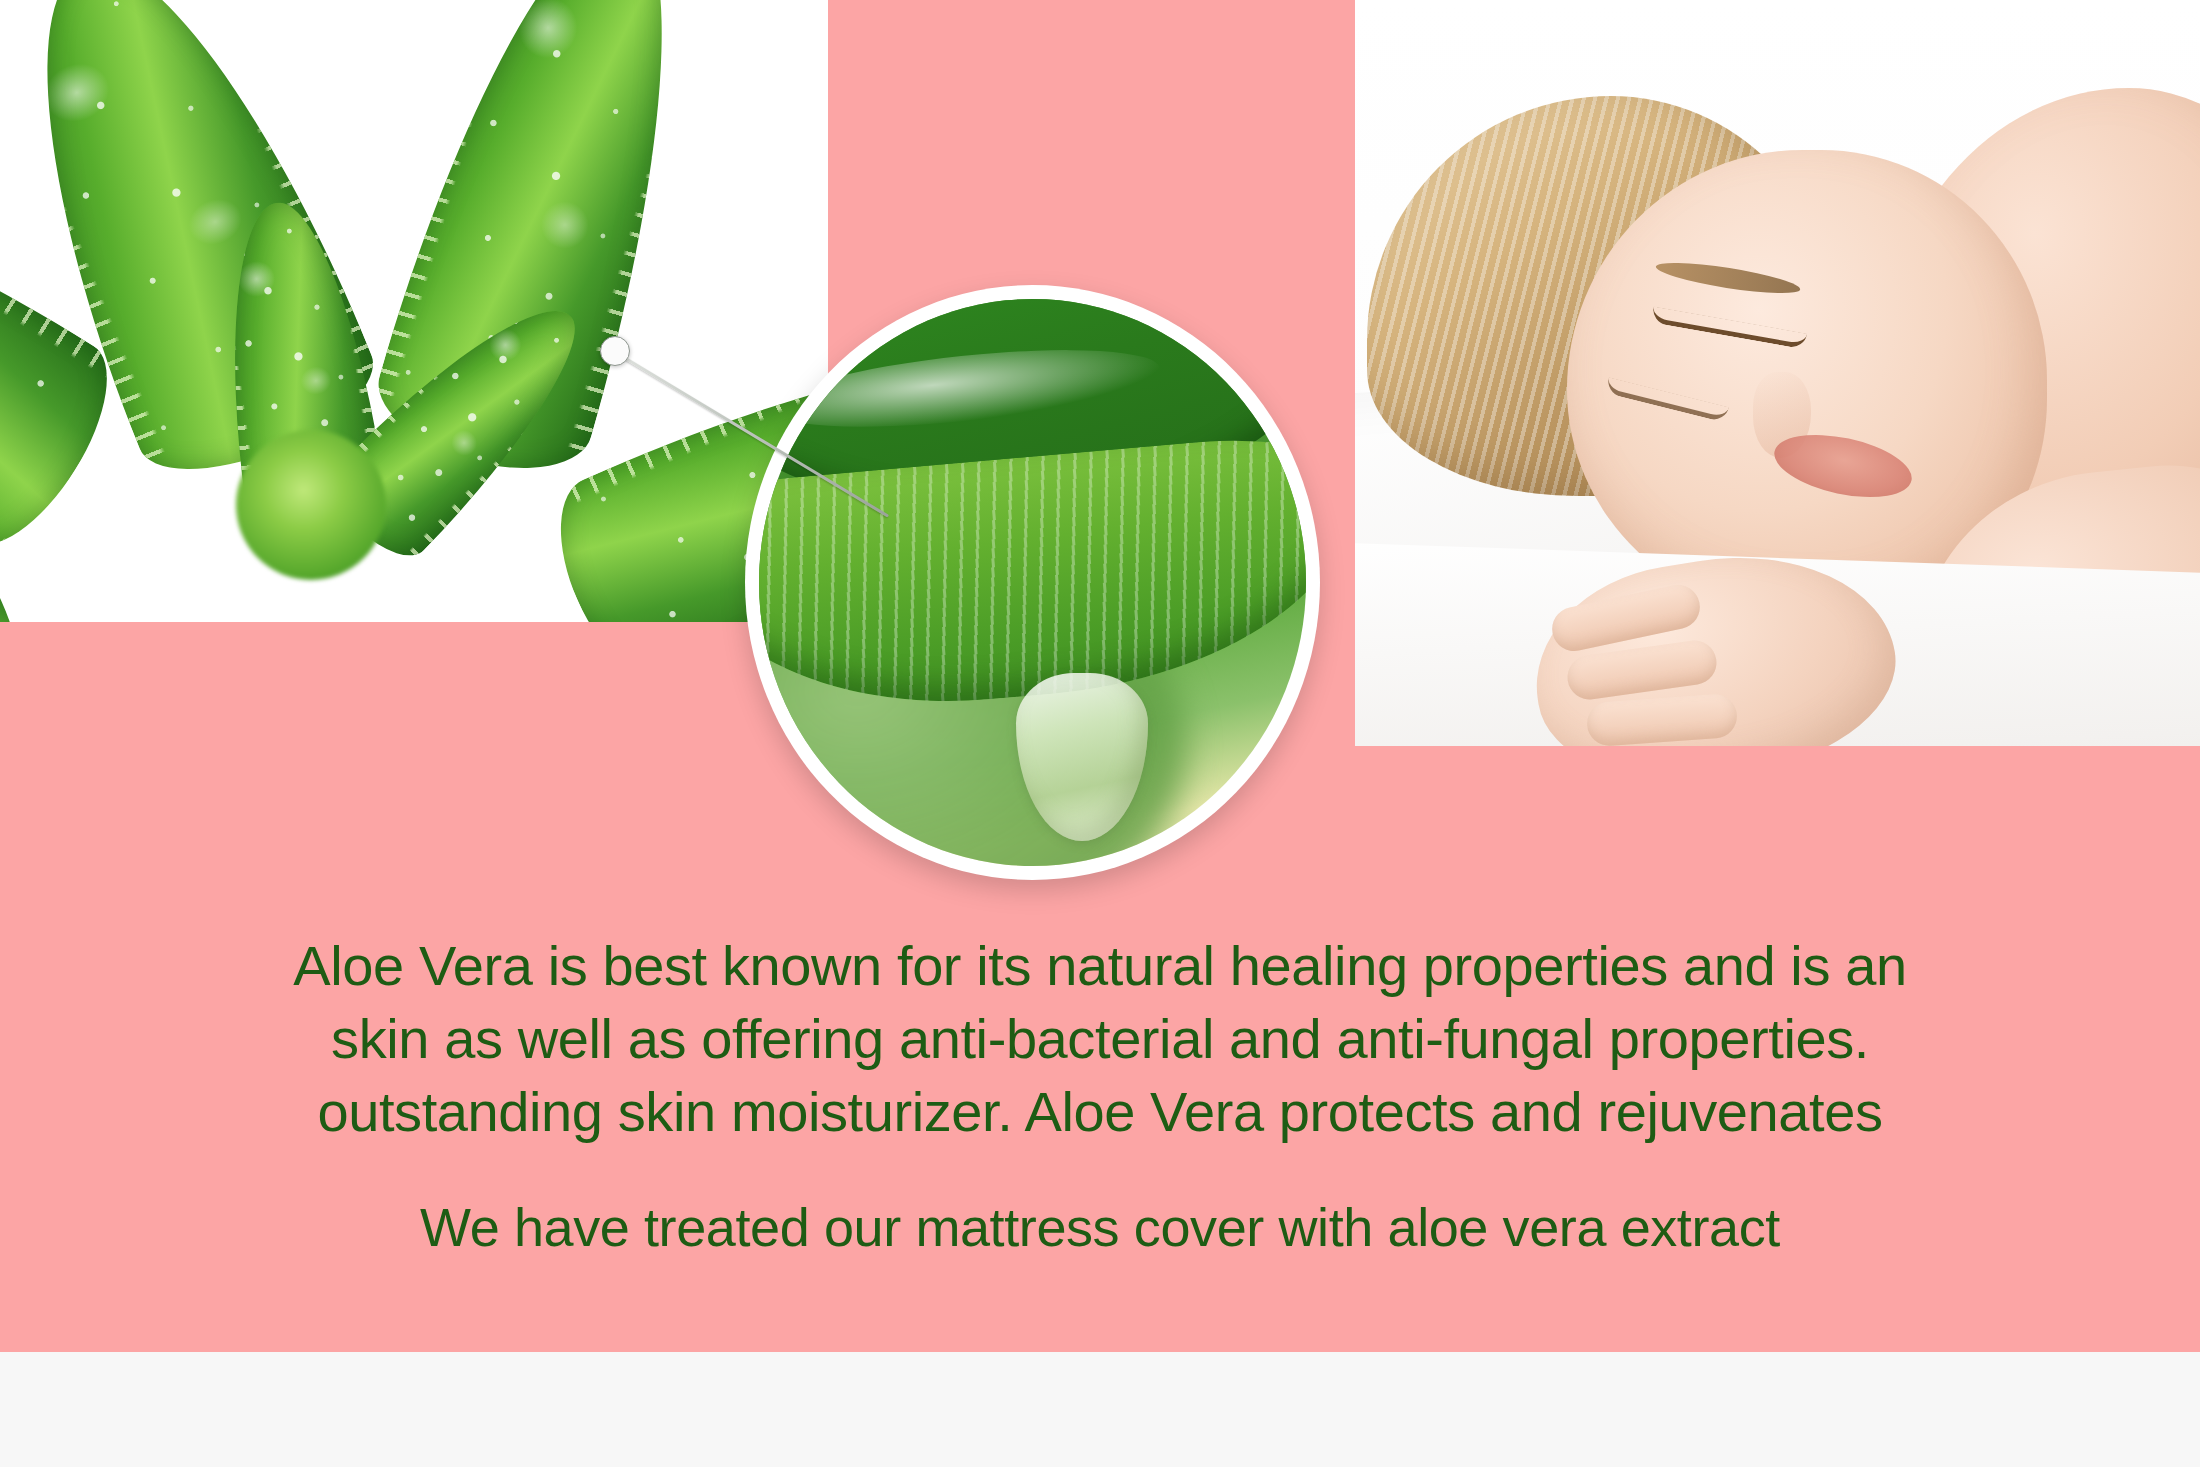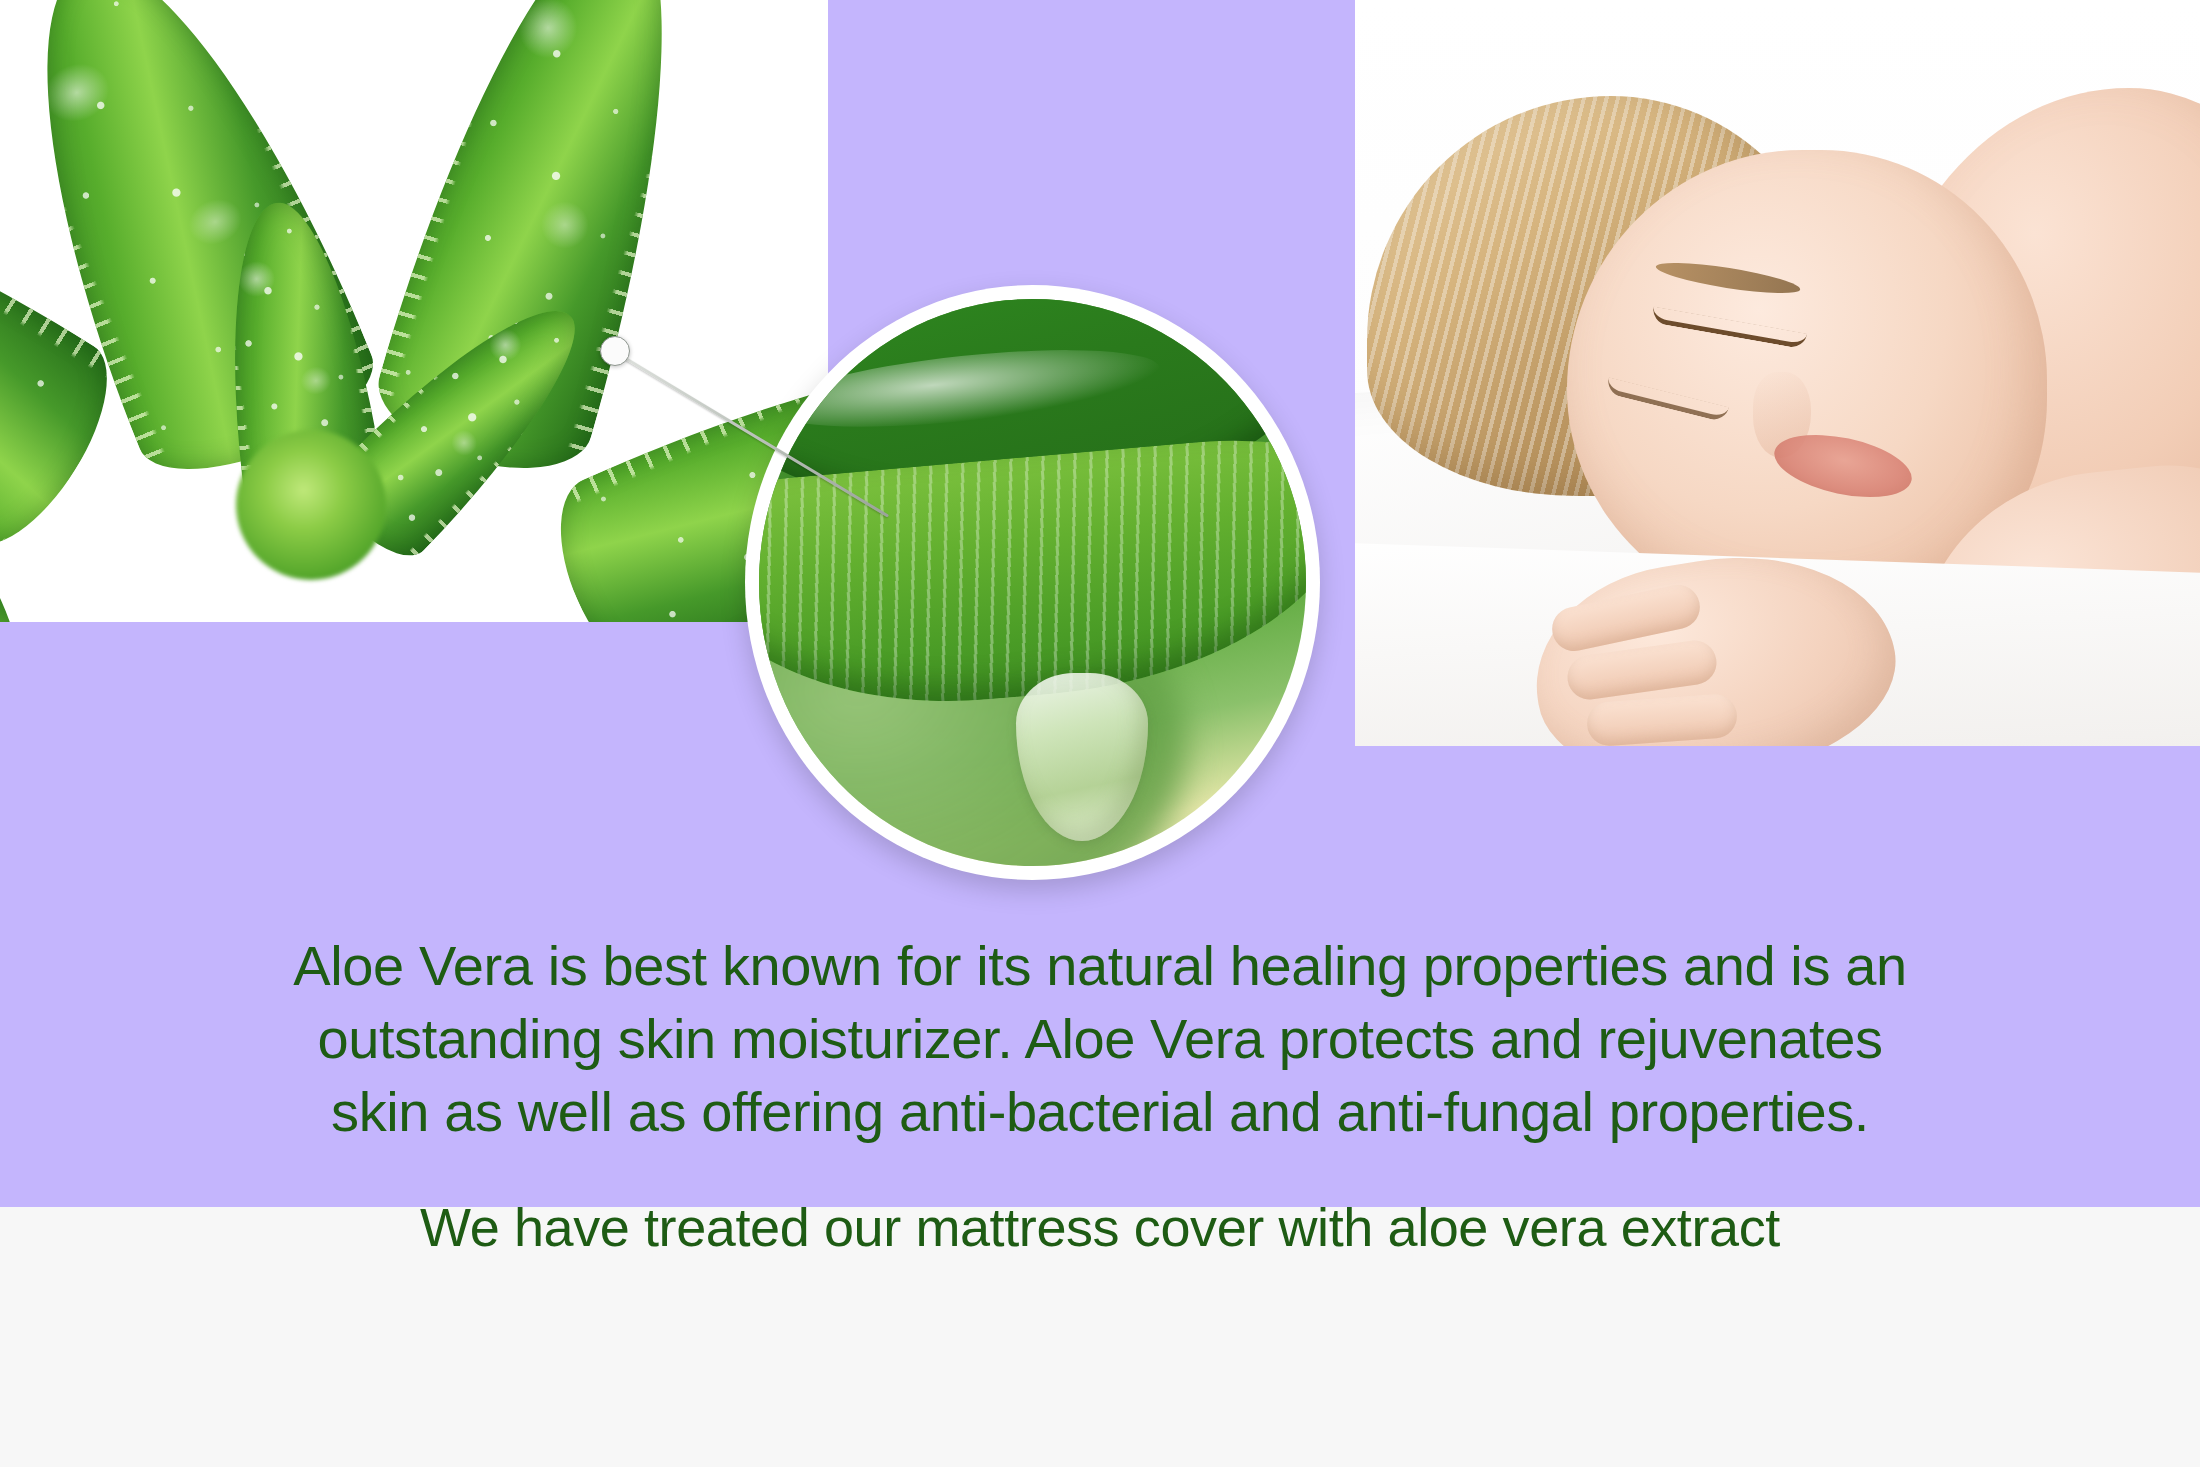--- a/index.html
+++ b/index.html
@@ -9,22 +9,22 @@
     width:2200px;
     height:1467px;
     overflow:hidden;
     background:#f7f7f7;
     font-family:"Liberation Sans", sans-serif;
   }
 
   #page {
     position:relative;
     width:2200px;
-    height:1207px;
-    background:#c4b5fd;
+    height:1352px;
+    background:#fca5a5;
   }
 
   
   .media-band {
     position:absolute;
     left:0; top:0;
     width:2200px; height:900px;
   }
 
   
@@ -361,22 +361,22 @@
 
     <div class="pin-line"></div>
     <div class="pin-dot"></div>
 
   </div>
 
   <div class="copy">
 
     <p class="para para-1">
       <span class="para-line">Aloe Vera is best known for its natural healing properties and is an</span>
+      <span class="para-line">skin as well as offering anti-bacterial and anti-fungal properties.</span>
       <span class="para-line">outstanding skin moisturizer.  Aloe Vera protects and rejuvenates</span>
-      <span class="para-line">skin as well as offering anti-bacterial and anti-fungal properties.</span>
     </p>
 
     <p class="para para-2">
       <span class="para-line">We have treated our mattress cover with aloe vera extract</span>
     </p>
 
   </div>
 
 </div>
 

